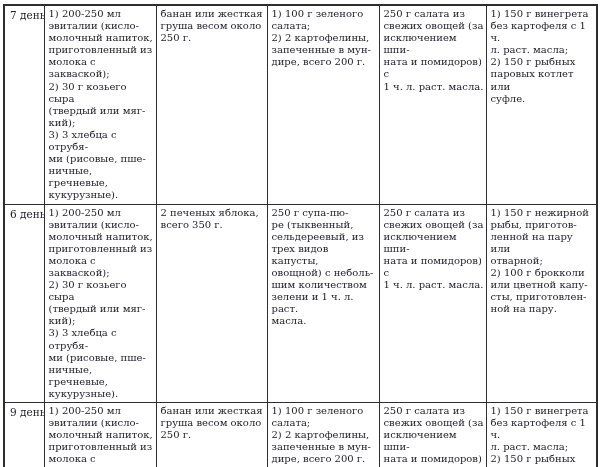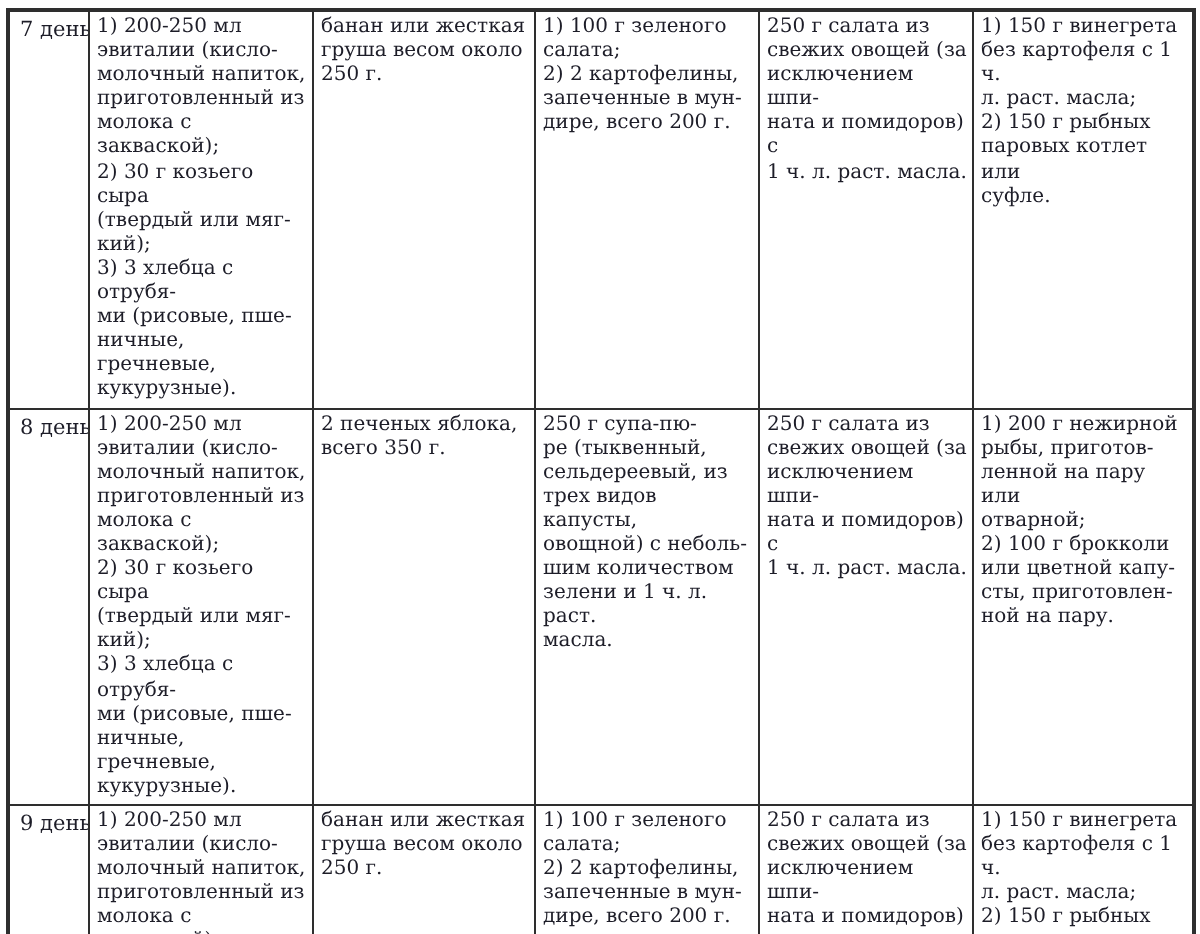--- a/index.html
+++ b/index.html
@@ -94,21 +94,21 @@
 ната и помидоров) с
 1 ч. л. раст. масла.</td>
         <td>1) 150 г винегрета
 без картофеля с 1 ч.
 л. раст. масла;
 2) 150 г рыбных
 паровых котлет или
 суфле.</td>
       </tr>
       <tr>
-        <td class="day">8 день</td>
+        <td class="day">6 день</td>
         <td>1) 200-250 мл
 эвиталии (кисло-
 молочный напиток,
 приготовленный из
 молока с закваской);
 2) 30 г козьего сыра
 (твердый или мяг-
 кий);
 3) 3 хлебца с отрубя-
 ми (рисовые, пше-
@@ -122,21 +122,21 @@
 трех видов капусты,
 овощной) с неболь-
 шим количеством
 зелени и 1 ч. л. раст.
 масла.</td>
         <td>250 г салата из
 свежих овощей (за
 исключением шпи-
 ната и помидоров) с
 1 ч. л. раст. масла.</td>
-        <td>1) 200 г нежирной
+        <td>1) 150 г нежирной
 рыбы, приготов-
 ленной на пару или
 отварной;
 2) 100 г брокколи
 или цветной капу-
 сты, приготовлен-
 ной на пару.</td>
       </tr>
       <tr>
         <td class="day">9 день</td>

